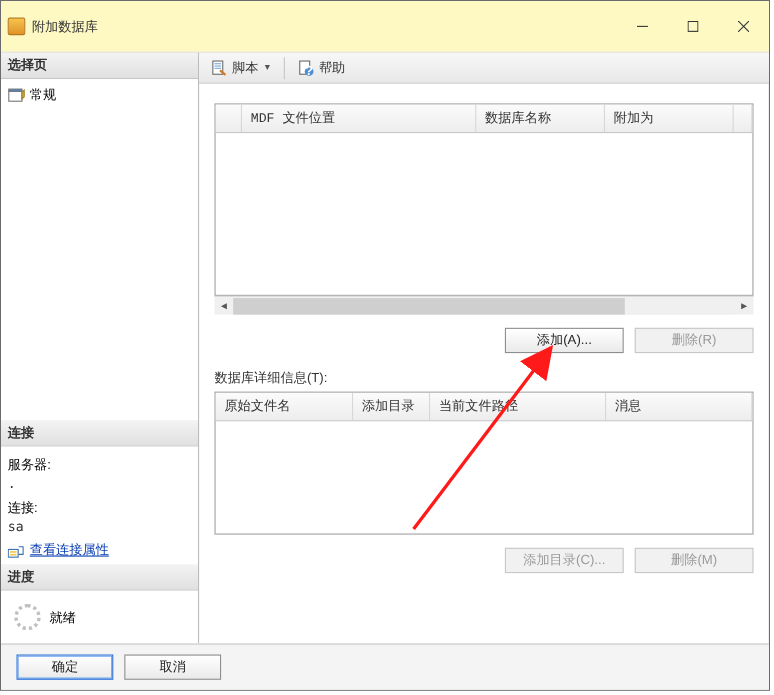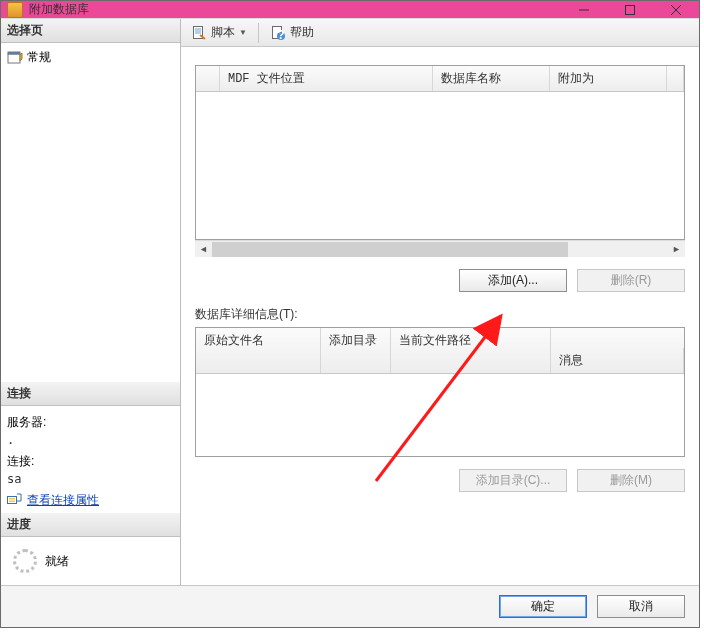--- a/index.html
+++ b/index.html
@@ -1,39 +1,39 @@
 <!DOCTYPE html>
 <html><head>
 <meta charset="utf-8">
 <style>
 * { box-sizing: border-box; margin: 0; padding: 0; font-family: "Microsoft YaHei", "SimSun", Tahoma, sans-serif; font-size: 12px; }
 body { background: #fff; width: 704px; height: 632px; overflow: hidden; }
 
 .window { width: 700px; height: 628px; border: 1px solid #6b6b6b; background: #fff; display: flex; flex-direction: column; position: relative; }
 
-.titlebar { height: 18px; display: flex; align-items: center; background: #ec4899; border-bottom: 1px solid #dcdcdc; }
+.titlebar { height: 47px; display: flex; align-items: center; background: #fef9c3; border-bottom: 1px solid #dcdcdc; }
 .titlebar .icon { width: 16px; height: 16px; margin: 0 6px 0 6px; background: linear-gradient(#f6c34b,#e0932a); border: 1px solid #b7781d; border-radius: 2px; }
 .titlebar .title { flex: 1; color: #333; }
 .winbtns { display: flex; height: 100%; }
 .winbtn { width: 46px; height: 100%; display: flex; align-items: center; justify-content: center; color: #333; }
 .winbtn svg { pointer-events: none; }
 
 .body { flex: 1; display: flex; min-height: 0; }
 
 .leftpane { width: 180px; display: flex; flex-direction: column; border-right: 1px solid #bcbcbc; }
 .panelhdr { background: linear-gradient(#f3f3f3,#e0e0e0); border-bottom: 1px solid #c0c0c0; padding: 3px 6px; font-weight: bold; color: #333; }
 .panelbody { flex: 1; background: #fff; padding: 4px 6px; }
 .panelbody.small { flex: 0 0 auto; }
 .navitem { display: flex; align-items: center; gap: 4px; padding: 2px 0; }
 .navicon { width: 16px; height: 14px; }
 
 .connection .lbl { color: #000000; margin-top: 4px; }
 .connection .val { color: #333; margin: 2px 0 6px 0; font-family: Consolas, monospace; }
 .link { color: #0b3fb3; text-decoration: underline; cursor: pointer; }
-.linkrow { display: flex; align-items: flex-start; gap: 4px; margin-top: 6px; }
+.linkrow { display: flex; align-items: flex-end; gap: 4px; margin-top: 6px; }
 
 .progress { display: flex; align-items: center; gap: 8px; padding: 8px 6px; }
 .spinner { width: 24px; height: 24px; border: 3px dotted #c0c0c0; border-radius: 50%; }
 
 .rightpane { flex: 1; display: flex; flex-direction: column; min-width: 0; }
 .toolbar { height: 28px; display: flex; align-items: center; gap: 4px; padding: 0 6px; background: linear-gradient(#f7f7f7,#e8e8e8); border-bottom: 1px solid #c7c7c7; }
 .tbtn { display: flex; align-items: center; gap: 4px; padding: 2px 4px; color: #333; }
 .dropdown-caret { font-size: 8px; color: #555; }
 .tsep { width: 1px; height: 20px; background: #c7c7c7; margin: 0 3px; }
 
@@ -57,23 +57,23 @@
 .hscroll .thumb { position: absolute; left: 0; top: 0; height: 100%; width: 78%; background: #cfcfcf; }
 
 .btnrow { display: flex; justify-content: flex-end; gap: 10px; margin-top: 12px; margin-bottom: 14px; }
 .pushbtn { min-width: 108px; height: 23px; border: 1px solid #8e8e8e; background: linear-gradient(#fff,#eaeaea); text-align: center; padding: 2px 0; color: #222; }
 .pushbtn:disabled, .pushbtn.disabled { color: #9a9a9a; background: #f1f1f1; border-color: #c7c7c7; }
 
 .grid2 { height: 130px; }
 .grid2 .ghcell.c0 { width: 125px; }
 .grid2 .ghcell.c1 { width: 70px; }
 .grid2 .ghcell.c2 { width: 160px; }
-.grid2 .ghcell.c3 { flex: 1; margin-top: 20px; }
-
-.footer { height: 42px; border-top: 1px solid #c7c7c7; display: flex; align-items: center; justify-content: flex-end; gap: 10px; padding: 4px 14px; background: #f4f4f4; }
+.grid2 .ghcell.c3 { flex: 1; }
+
+.footer { height: 42px; border-top: 1px solid #c7c7c7; display: flex; align-items: center; justify-content: flex-start; gap: 10px; padding: 4px 14px; background: #f4f4f4; }
 .footbtn { width: 88px; height: 23px; border: 1px solid #8e8e8e; background: linear-gradient(#fff,#eaeaea); text-align: center; padding: 2px 0; color: #222; }
 .footbtn.default { border-color: #2a6fd6; box-shadow: 0 0 0 1px #6fa7ef inset; }
 
 .arrow-annot { position: absolute; pointer-events: none; }
 </style>
 </head>
 <body>
 
 <div class="window">
 

